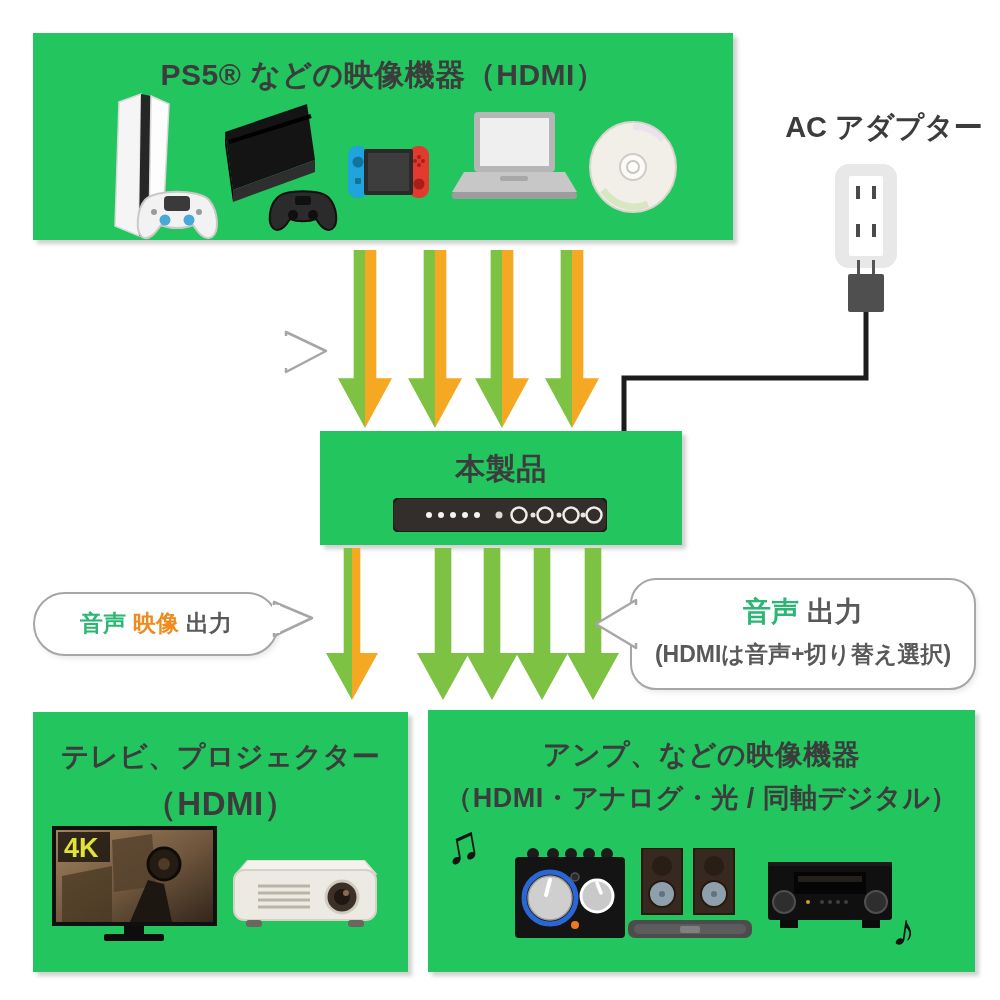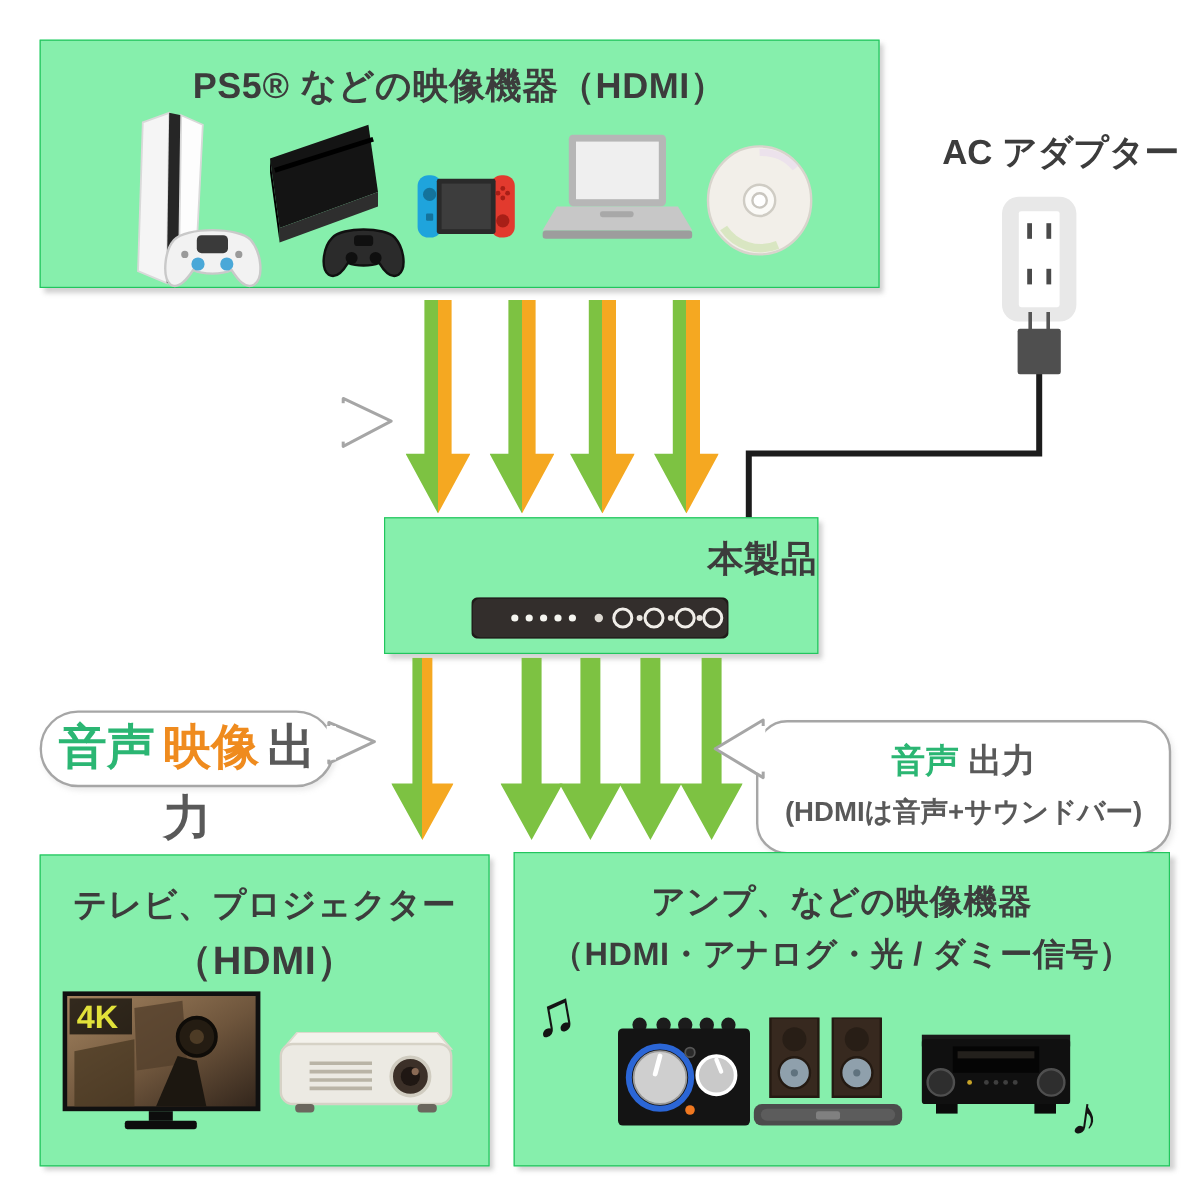--- a/index.html
+++ b/index.html
@@ -1,18 +1,18 @@
 <!DOCTYPE html>
 <html><head>
 <meta charset="utf-8">
 <style>
   html,body{margin:0;padding:0;background:#fff;}
   #canvas{position:relative;width:1000px;height:1000px;background:#ffffff;overflow:hidden;
           font-family:"Liberation Sans",sans-serif;}
-  .box{position:absolute;background:#86efac;border:1px solid #22c55e;box-sizing:border-box;
+  .box{position:absolute;background:#22c55e;border:4px solid #22c55e;box-sizing:border-box;
        box-shadow:4px 4px 4px rgba(150,150,150,.45);}
   .box-title{text-align:center;color:#3c3c3c;font-weight:600;letter-spacing:.5px;}
   .bubble{position:absolute;background:#fff;border:2.5px solid #a6a6a6;box-sizing:border-box;
           box-shadow:2px 3px 4px rgba(180,180,180,.25);}
   .bubble-tail{position:absolute;}
   .t-green{color:#2bb673;}
   .t-orange{color:#ef8b1e;}
   .t-gray{color:#595959;}
   .arrow{position:absolute;}
   .arrow-split-top{width:54px;height:178px;top:250px;
@@ -112,21 +112,21 @@
   <div class="arrow arrow-split-top" style="left:408px;"></div>
   <div class="arrow arrow-split-top" style="left:475px;"></div>
   <div class="arrow arrow-split-top" style="left:545px;"></div>
 
   <svg class="bubble-tail" style="left:284px;top:330px;width:46px;height:44px;" viewBox="0 0 46 44">
     <polygon points="2,2 42,21 2,42" fill="#fff" stroke="#a6a6a6" stroke-width="2.5" stroke-linejoin="round"></polygon>
     <rect x="0" y="6" width="7" height="32" fill="#fff"></rect>
   </svg>
 
   <div class="box" style="left:320px;top:431px;width:362px;height:114px;">
-    <div class="box-title" style="font-size:30px;margin-top:14px;text-align:right;">本製品</div>
+    <div class="box-title" style="font-size:30px;margin-top:14px;">本製品</div>
   </div>
   <svg class="icon" style="left:393px;top:498px;width:214px;height:34px;" viewBox="0 0 214 34">
     <rect x="0" y="0" width="214" height="34" rx="7" fill="#332e2c" stroke="#1f1b19" stroke-width="2"></rect>
     <circle cx="36" cy="17" r="3" fill="#f5f5f0"></circle>
       <circle cx="48" cy="17" r="3" fill="#f5f5f0"></circle>
     <circle cx="60" cy="17" r="3" fill="#f5f5f0"></circle>
       <circle cx="72" cy="17" r="3" fill="#f5f5f0"></circle>
     <circle cx="84" cy="17" r="3" fill="#f5f5f0"></circle>
     <circle cx="106" cy="17" r="3.5" fill="#ddd9d2"></circle>
     <circle cx="126" cy="17" r="7.5" fill="none" stroke="#f0ede8" stroke-width="2.5"></circle>
@@ -138,33 +138,33 @@
     <circle cx="201" cy="17" r="7.5" fill="none" stroke="#f0ede8" stroke-width="2.5"></circle>
   </svg>
 
   <div class="arrow arrow-split-bottom" style="left:326px;"></div>
   <div class="arrow arrow-green" style="left:417px;"></div>
   <div class="arrow arrow-green" style="left:466px;"></div>
   <div class="arrow arrow-green" style="left:516px;"></div>
   <div class="arrow arrow-green" style="left:567px;"></div>
 
   <div class="bubble" style="left:33px;top:592px;width:246px;height:64px;border-radius:32px;text-align:center;
-              font-size:40px;font-weight:bold;line-height:59px;">
+              font-size:23px;font-weight:bold;line-height:59px;">
     <span class="t-green" style="margin-right:7px;">音声</span><span class="t-orange" style="margin-right:7px;">映像</span><span class="t-gray">出力</span>
   </div>
   <svg class="bubble-tail" style="left:272px;top:600px;width:44px;height:38px;" viewBox="0 0 44 38">
     <polygon points="2,2 40,18 2,36" fill="#fff" stroke="#a6a6a6" stroke-width="2.5" stroke-linejoin="round"></polygon>
     <rect x="0" y="5" width="8" height="28" fill="#fff"></rect>
   </svg>
 
-  <div class="bubble" style="left:630px;top:600px;width:346px;height:112px;border-radius:26px;text-align:center;">
+  <div class="bubble" style="left:630px;top:578px;width:346px;height:112px;border-radius:26px;text-align:center;">
     <div style="font-size:28px;font-weight:bold;margin-top:13px;">
       <span class="t-green" style="margin-right:8px;">音声</span><span class="t-gray">出力</span>
     </div>
-    <div class="t-gray" style="font-size:23px;font-weight:bold;margin-top:8px;">(HDMIは音声+サウンドバー)</div>
+    <div class="t-gray" style="font-size:23px;font-weight:bold;margin-top:8px;">(HDMIは音声+切り替え選択)</div>
   </div>
   <svg class="bubble-tail" style="left:592px;top:598px;width:46px;height:52px;" viewBox="0 0 46 52">
     <polygon points="44,2 4,26 44,50" fill="#fff" stroke="#a6a6a6" stroke-width="2.5" stroke-linejoin="round"></polygon>
     <rect x="38" y="7" width="8" height="38" fill="#fff"></rect>
   </svg>
 
   <div class="box" style="left:33px;top:712px;width:375px;height:260px;">
     <div class="box-title" style="font-size:28px;margin-top:22px;">テレビ、プロジェクター</div>
     <div class="box-title" style="font-size:33px;margin-top:6px;">（HDMI）</div>
   </div>
@@ -199,21 +199,21 @@
     <line x1="26" y1="47" x2="78" y2="47" stroke="#b9b4a6" stroke-width="3"></line>
     <circle cx="110" cy="37" r="16" fill="#3c3028" stroke="#d0ccc0" stroke-width="3"></circle>
     <circle cx="110" cy="37" r="8" fill="#1f1713"></circle>
     <circle cx="114" cy="33" r="3" fill="#8a6a55"></circle>
     <rect x="14" y="60" width="16" height="7" rx="3" fill="#6b675e"></rect>
     <rect x="116" y="60" width="16" height="7" rx="3" fill="#6b675e"></rect>
   </svg>
 
   <div class="box" style="left:428px;top:710px;width:547px;height:262px;">
     <div class="box-title" style="font-size:28px;margin-top:22px;">アンプ、などの映像機器</div>
-    <div class="box-title" style="font-size:27px;margin-top:6px;">（HDMI・アナログ・光 / ダミー信号）</div>
+    <div class="box-title" style="font-size:27px;margin-top:6px;">（HDMI・アナログ・光 / 同軸デジタル）</div>
   </div>
 
   <span class="note-glyph" style="left:443px;top:816px;font-size:50px;transform:rotate(-10deg);">♫</span>
   <span class="note-glyph" style="left:893px;top:903px;font-size:46px;transform:rotate(8deg);">♪</span>
 
   <svg class="icon" style="left:515px;top:845px;width:110px;height:95px;" viewBox="0 0 110 95">
     <circle cx="18" cy="9" r="6" fill="#1c1c1c"></circle>
       <circle cx="38" cy="9" r="6" fill="#1c1c1c"></circle>
     <circle cx="56" cy="9" r="6" fill="#1c1c1c"></circle>
       <circle cx="74" cy="9" r="6" fill="#1c1c1c"></circle>

